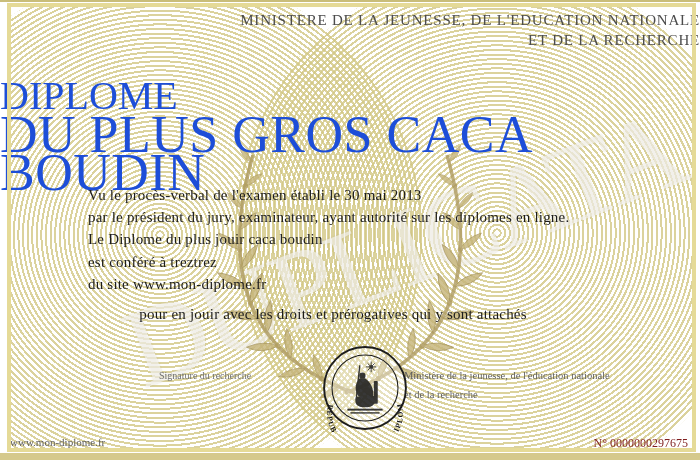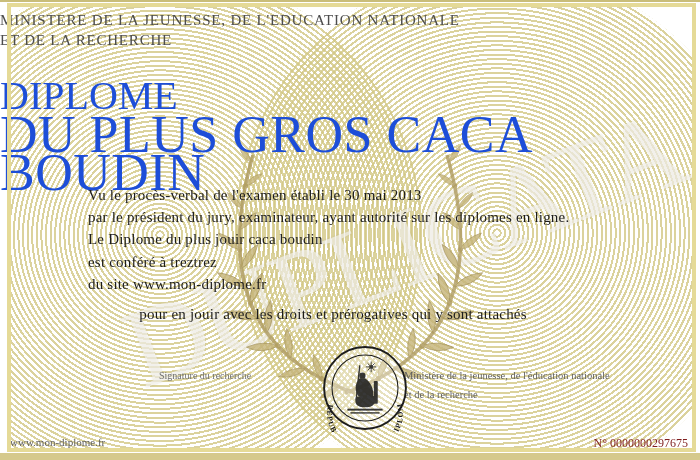--- a/index.html
+++ b/index.html
@@ -16,21 +16,21 @@
            rgba(210,199,132,0.8) 2.6px, rgba(210,199,132,0.8) 4.6px);
          -webkit-mask-image:radial-gradient(circle,#000 70%,transparent 99%);
          mask-image:radial-gradient(circle,#000 70%,transparent 99%);}
   .rings.left{left:-116px;top:-37px;}
   .rings.right{left:221px;top:-39px;}
   .watermark{position:absolute;left:119px;top:290px;font-size:112px;letter-spacing:-3px;
          color:rgba(255,255,255,0.6);white-space:nowrap;line-height:1;
          transform:rotate(-21deg);transform-origin:0 50%;
          text-shadow:0 0 2px rgba(160,148,110,0.35);}
   .wreath{position:absolute;left:194px;top:136px;opacity:.82;}
-  .header{position:absolute;left:0;top:10px;width:700px;text-align:left;z-index:4;
+  .header{position:absolute;left:0;top:10px;width:700px;text-align:right;z-index:4;
           font-size:15px;line-height:20px;color:#4c4c4c;letter-spacing:.8px;}
   .title{position:absolute;left:0;top:76px;width:612px;color:#1d4ed8;z-index:4;}
   .title .t1{font-size:40px;line-height:40px;}
   .title .t2{font-size:52px;line-height:38px;letter-spacing:.5px;}
   .body{position:absolute;left:68px;top:184px;z-index:4;font-size:15px;line-height:22.2px;
         color:#1c1c1c;letter-spacing:.2px;padding-left:20px;}
   .rights{position:absolute;left:0;top:306px;width:600px;text-align:center;z-index:4;
         font-size:15px;color:#1c1c1c;letter-spacing:.2px;padding-left:33px;}
   .sig{position:absolute;left:159px;top:370px;z-index:4;font-size:10px;color:#6e6e6e;}
   .ministry{position:absolute;left:404px;top:366px;z-index:4;font-size:10.5px;line-height:19px;color:#5f5f5f;}

